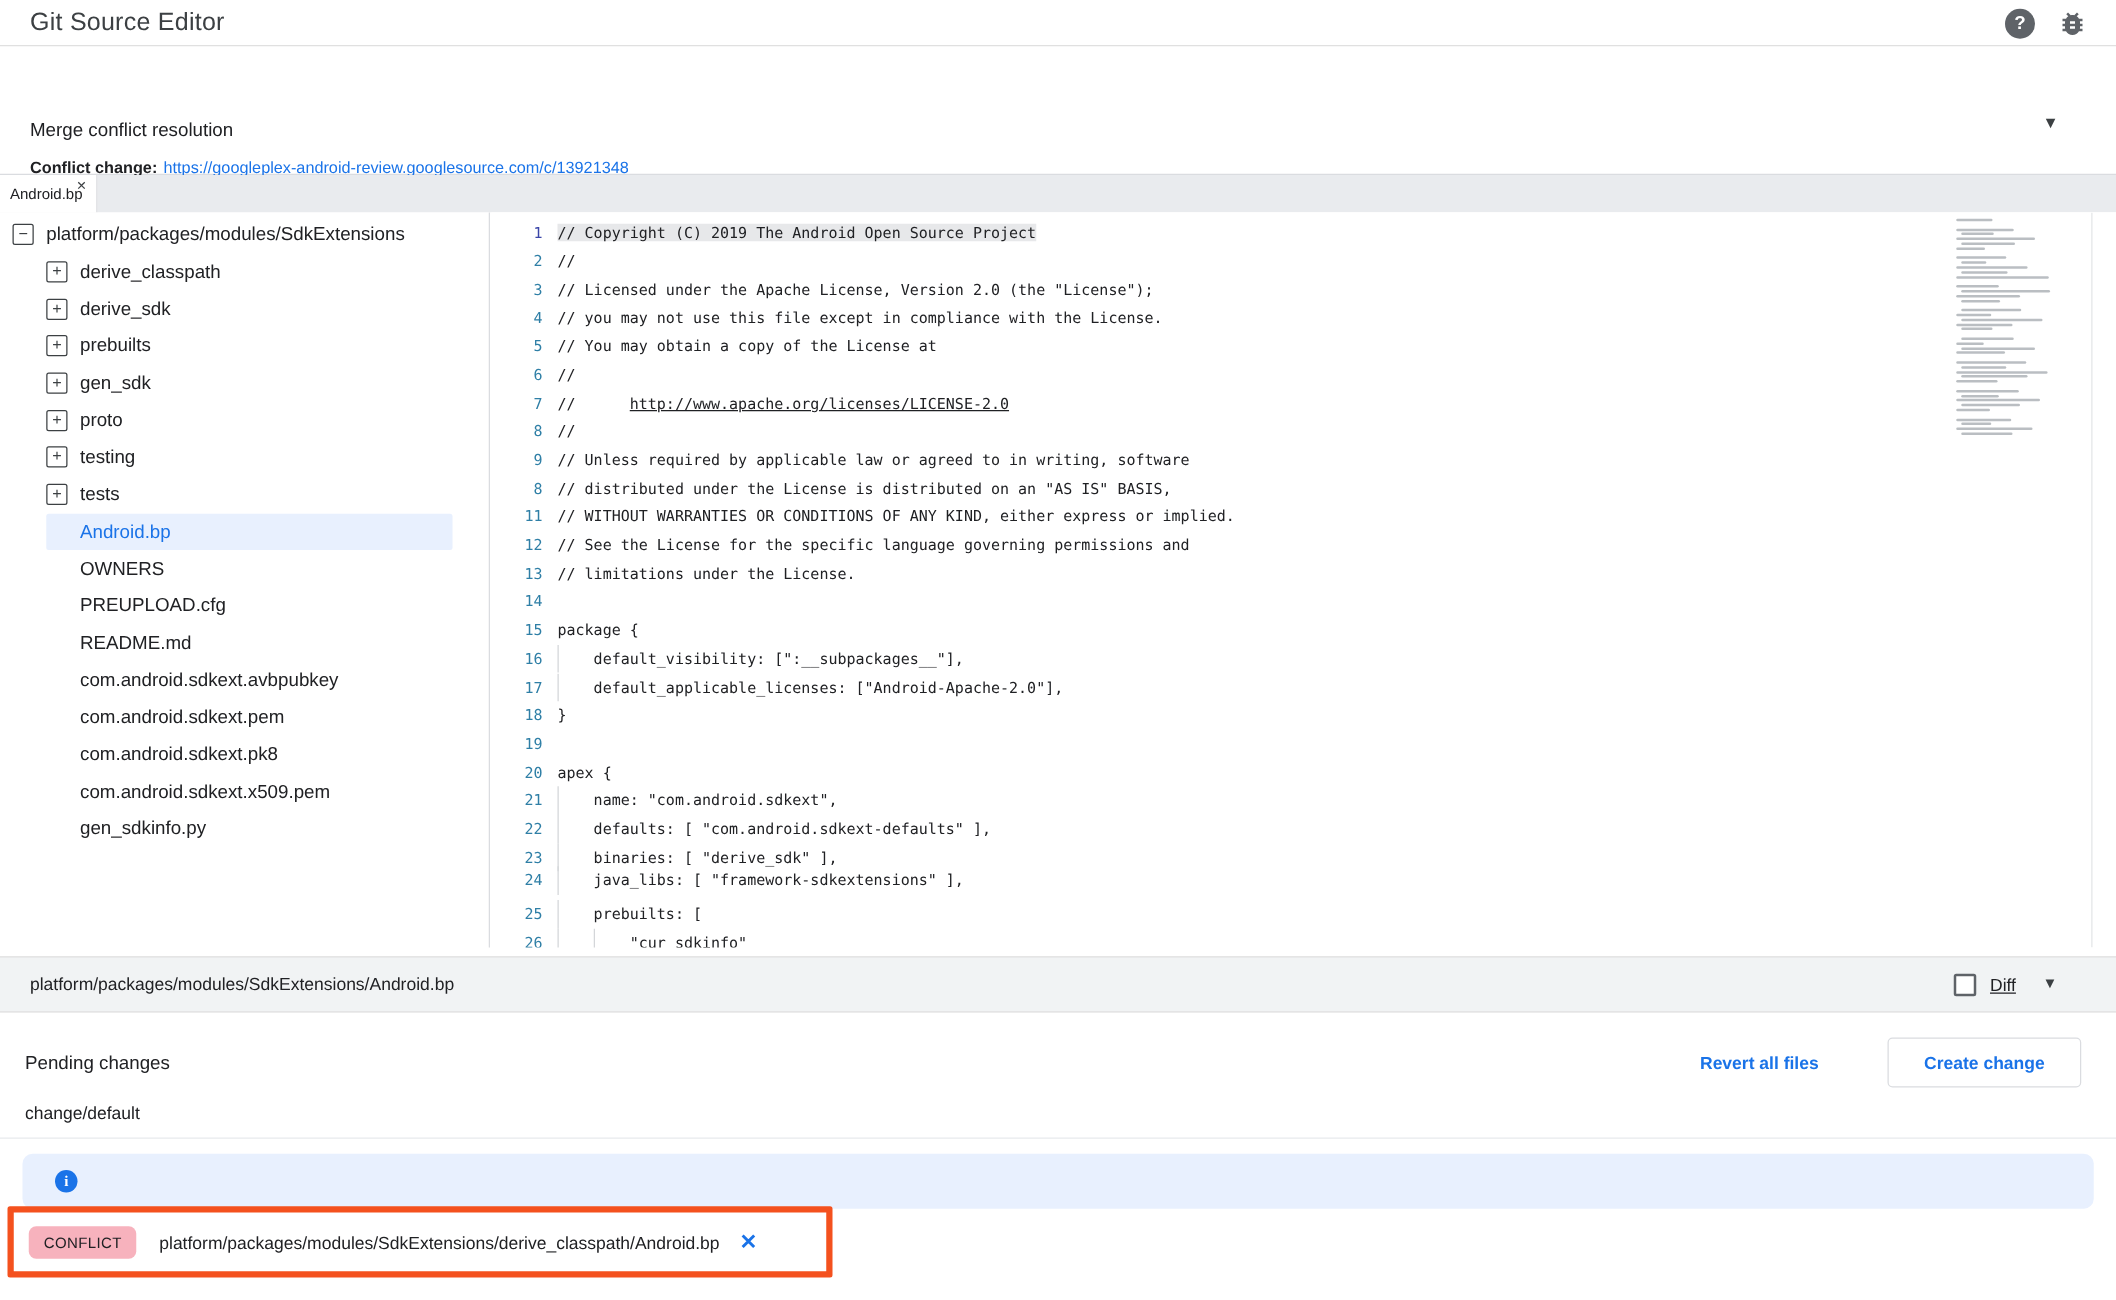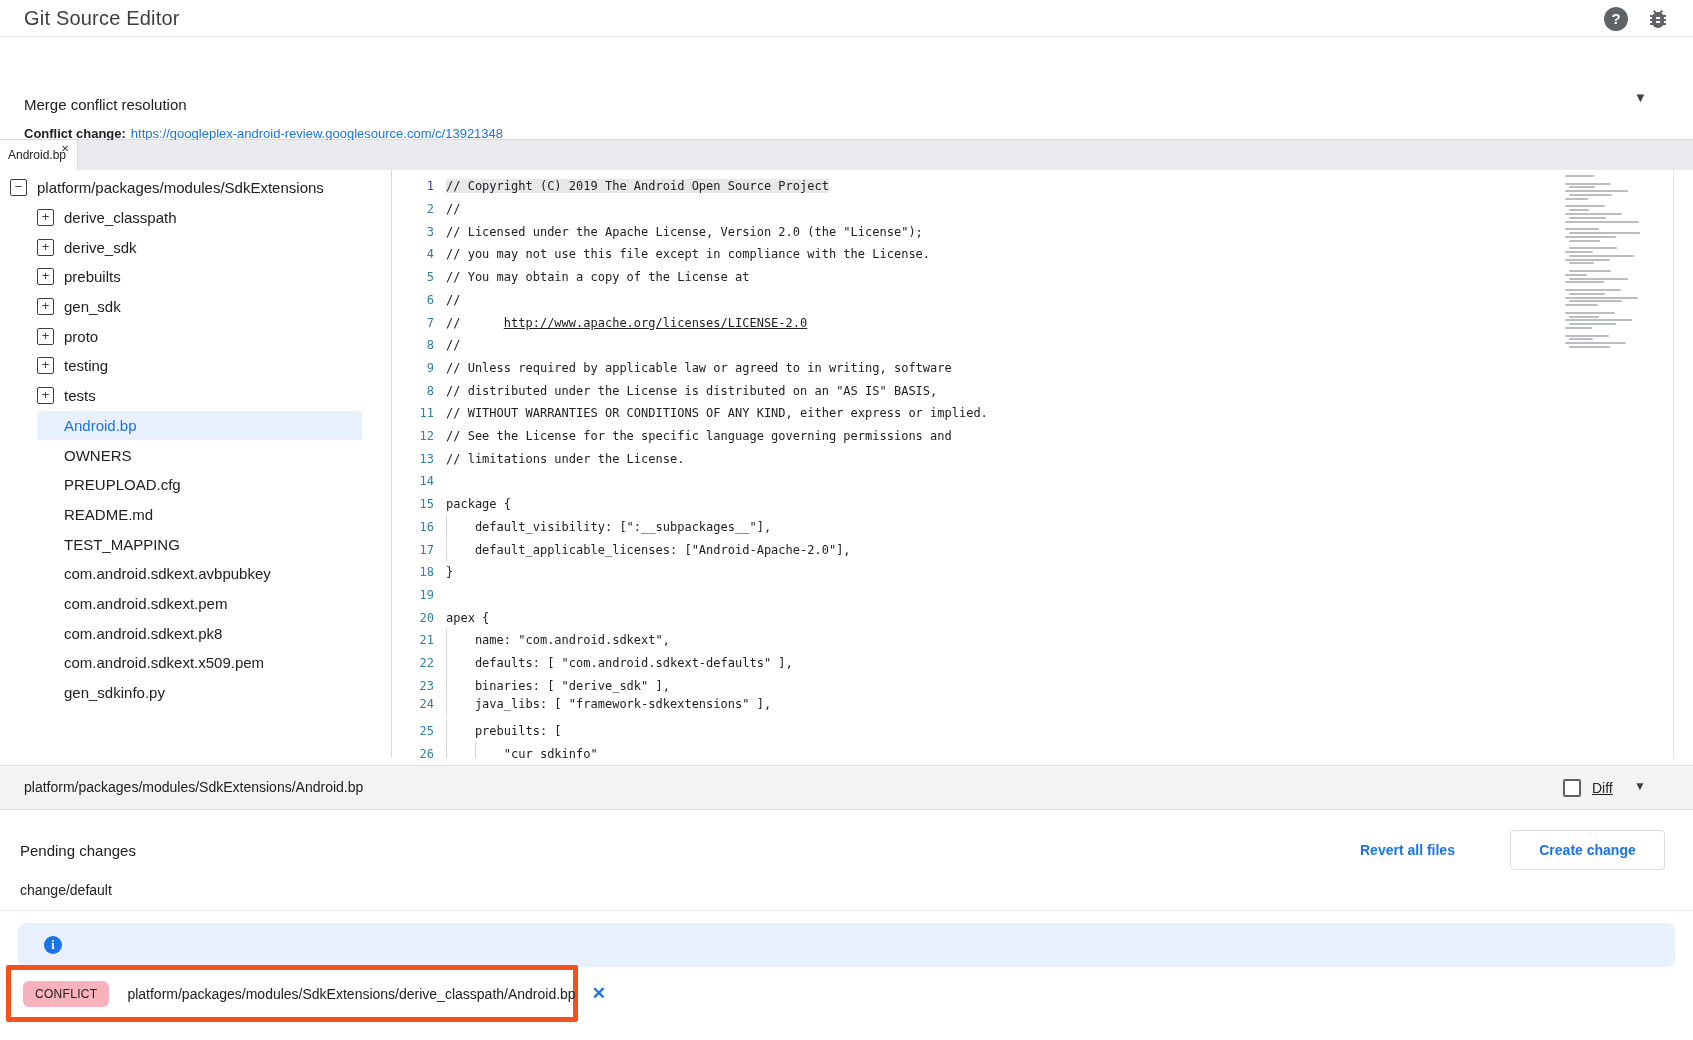--- a/index.html
+++ b/index.html
@@ -67,21 +67,21 @@
   .create-btn { position:absolute; left:1510px; top:830px; width:155px; height:40px; background:#fff; border:1px solid #dadce0; border-radius:4px; font-size:14px; font-weight:700; color:#1a73e8; text-align:center; line-height:38px; cursor:pointer; font-family:"Liberation Sans", sans-serif; }
   .branch-label { position:absolute; left:20px; top:882px; font-size:14px; color:#202124; }
   .section-divider { position:absolute; left:0; top:910px; width:1693px; height:1px; background:#e8eaed; }
 
   
   .banner { position:absolute; left:18px; top:923px; width:1657px; height:44px; background:#e8f0fe; border-radius:8px; }
   .banner .info-ic { position:absolute; left:26px; top:13px; width:18px; height:18px; background:#1a73e8; border-radius:50%; color:#fff; font-size:12px; font-weight:700; text-align:center; line-height:18px; font-family:"Liberation Serif", serif; }
   .banner .btext { position:absolute; left:72px; top:13px; font-size:14px; color:#202124; }
 
   
-  .conflict-box { position:absolute; left:6px; top:965px; width:572px; height:57px; border:5px solid #f4511e; border-radius:2px; background:#fff; display:flex; align-items:center; padding-left:12px; }
+  .conflict-box { position:absolute; left:6px; top:965px; width:660px; height:57px; border:5px solid #f4511e; border-radius:2px; background:#fff; display:flex; align-items:center; padding-left:12px; }
   .conflict-chip { background:#f7b2bd; color:#202124; font-size:12px; font-weight:500; letter-spacing:.3px; padding:6px 12px; border-radius:6px; flex:none; }
   .conflict-path { font-size:14px; color:#202124; margin-left:18px; white-space:nowrap; }
   .conflict-x { margin-left:16px; color:#1a73e8; font-size:17px; font-weight:700; cursor:pointer; line-height:1; }
 </style>
 </head>
 <body>
 
 <div id="app">
 
   <div class="header">
@@ -150,23 +150,20 @@
           <span>Android.bp</span>
         </div>
         <div class="trow file">
           <span>OWNERS</span>
         </div>
         <div class="trow file">
           <span>PREUPLOAD.cfg</span>
         </div>
         <div class="trow file">
           <span>README.md</span>
-        </div>
-        <div class="trow file">
-          <span>TEST_MAPPING</span>
         </div>
         <div class="trow file">
           <span>com.android.sdkext.avbpubkey</span>
         </div>
         <div class="trow file">
           <span>com.android.sdkext.pem</span>
         </div>
         <div class="trow file">
           <span>com.android.sdkext.pk8</span>
         </div>

